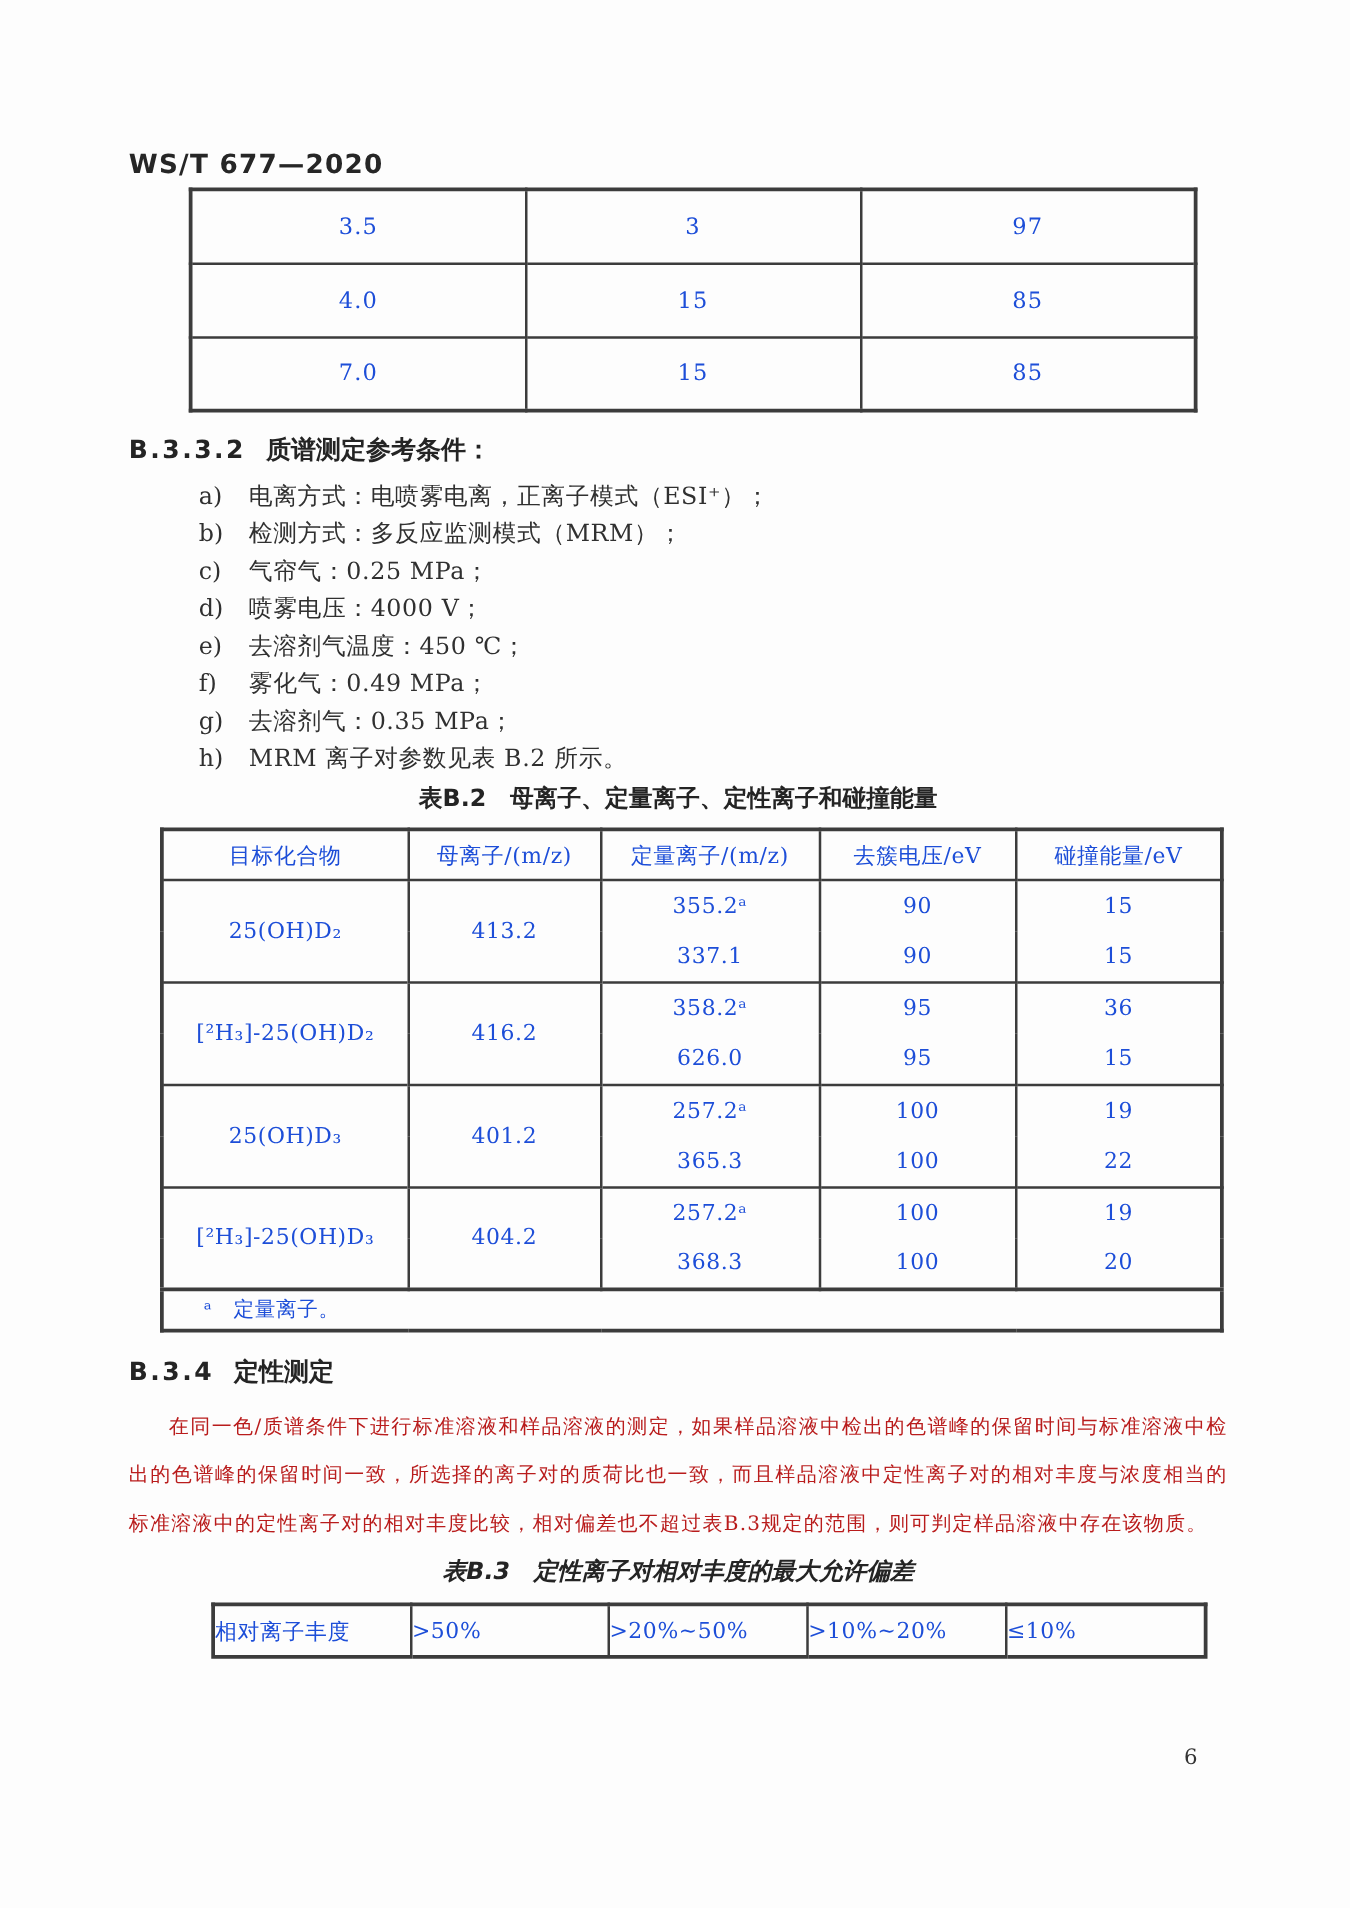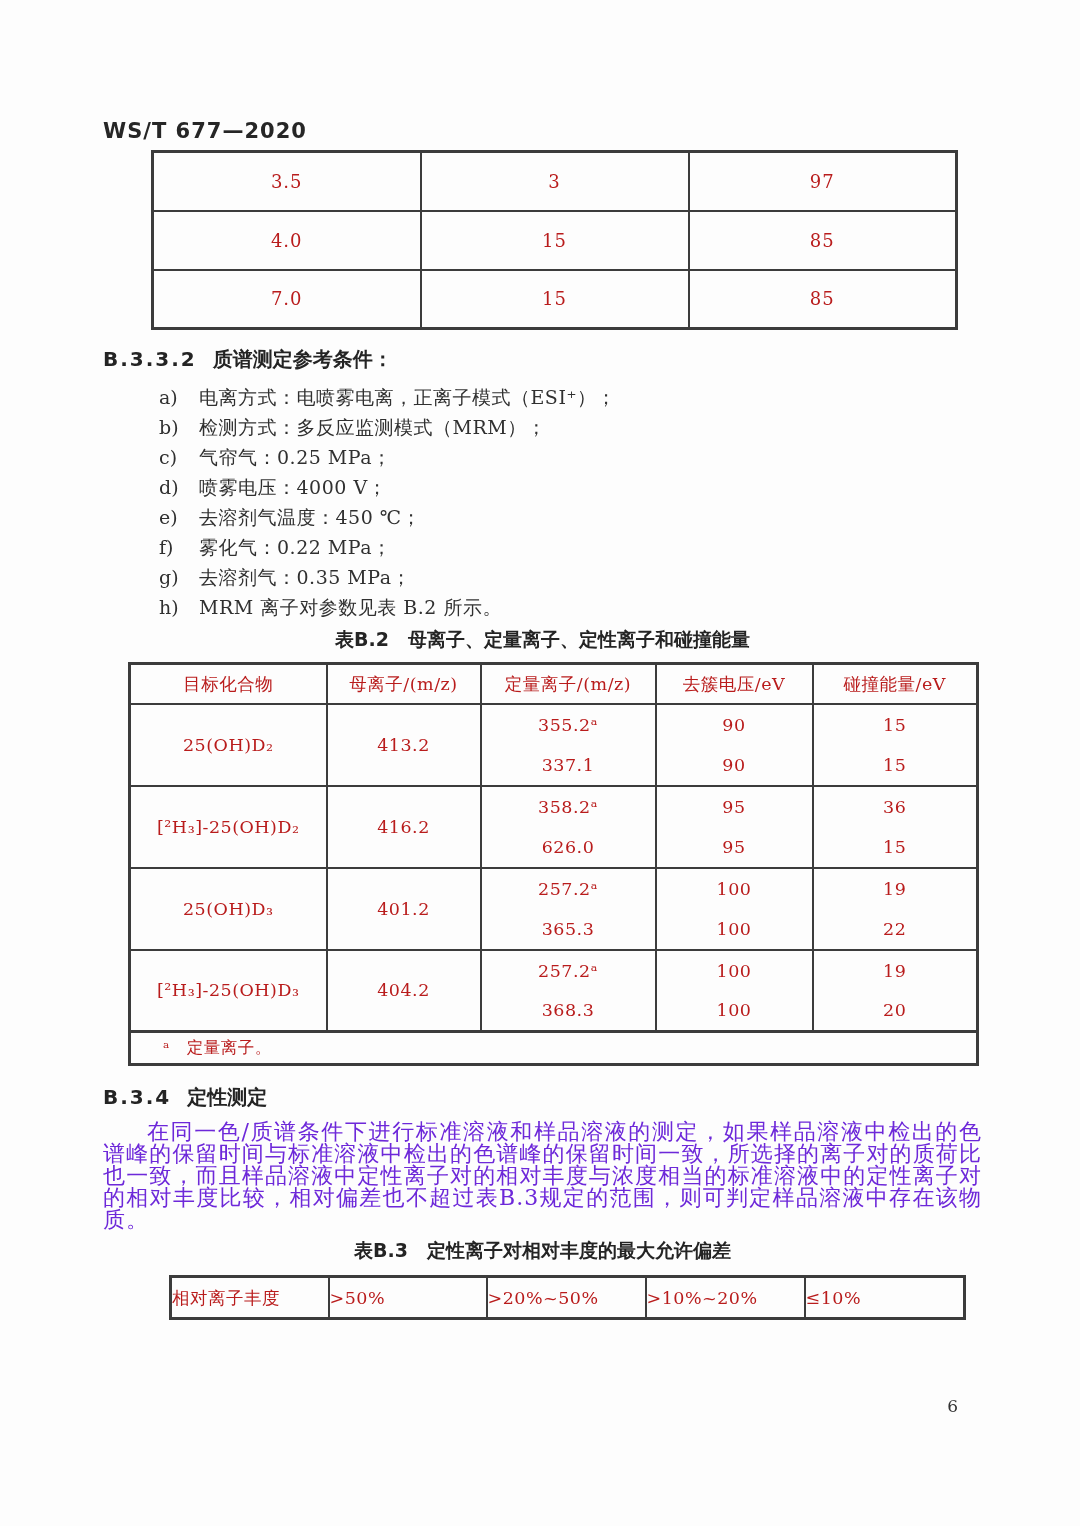--- a/index.html
+++ b/index.html
@@ -17,21 +17,21 @@
     overflow:hidden;
   }
   
   .doc-header {
     text-align:left;
     font-family:"DejaVu Sans","Liberation Sans",sans-serif;
     font-weight:bold; font-size:21px; letter-spacing:1px;
     color:#262626; height:26px; line-height:26px;
   }
   
-  table { border-collapse:collapse; color:#b91c1c; }
+  table { border-collapse:collapse; color:#1d4ed8; }
   td,th { font-weight:normal; }
 
   
   .t-top { margin:6px 0 0 48px; width:807px; table-layout:fixed; border:3px solid #3c3c3c; }
   .t-top td { border:2px solid #3c3c3c; height:59px; text-align:center; vertical-align:middle; font-size:18px; letter-spacing:1px; }
 
   
   .sec-heading {
     font-family:"DejaVu Sans","Liberation Sans",sans-serif;
     font-weight:bold; font-size:20px; color:#242424;
@@ -65,22 +65,22 @@
   
   .t-b3 { margin:12px 0 0 66px; width:794px; table-layout:fixed; border:3px solid #3c3c3c; font-size:17.5px; }
   .t-b3 td { border:2px solid #3c3c3c; text-align:left; vertical-align:middle; letter-spacing:0.5px; }
   .t-b3 tr.r1 td { height:42px; border-bottom:3px solid #3c3c3c; }
   .t-b3 tr.r2 td { height:56px; }
   .t-b3 tr.r2 td.lbl { vertical-align:top; padding-top:7px; }
 
   
   .para {
     margin-top:11px; width:879px;
-    font-size:22px; line-height:22px; letter-spacing:1px;
-    text-align:justify; text-indent:2em; color:#6d28d9;
+    font-size:16px; line-height:39px; letter-spacing:1px;
+    text-align:justify; text-indent:2em; color:#b91c1c;
   }
 
   
   .page-num {
     position:absolute; top:1396px; right:122px;
     font-size:17px; color:#333;
   }
 </style>
 </head>
 <body>
@@ -131,21 +131,21 @@
     <li>
       <span class="li-label">d)</span>
       <span class="li-text">喷雾电压：4000 V；</span>
     </li>
     <li>
       <span class="li-label">e)</span>
       <span class="li-text">去溶剂气温度：450 ℃；</span>
     </li>
     <li>
       <span class="li-label">f)</span>
-      <span class="li-text">雾化气：0.22 MPa；</span>
+      <span class="li-text">雾化气：0.49 MPa；</span>
     </li>
     <li>
       <span class="li-label">g)</span>
       <span class="li-text">去溶剂气：0.35 MPa；</span>
     </li>
     <li>
       <span class="li-label">h)</span>
       <span class="li-text">MRM 离子对参数见表 B.2 所示。</span>
     </li>
   </ul>
@@ -223,21 +223,21 @@
       </tr>
     </tbody>
   </table>
 
   <div class="sec-heading" style="margin-top:18px;">
     <span class="sec-num">B.3.4</span><span>定性测定</span>
   </div>
 
   <p class="para">在同一色/质谱条件下进行标准溶液和样品溶液的测定，如果样品溶液中检出的色谱峰的保留时间与标准溶液中检出的色谱峰的保留时间一致，所选择的离子对的质荷比也一致，而且样品溶液中定性离子对的相对丰度与浓度相当的标准溶液中的定性离子对的相对丰度比较，相对偏差也不超过表B.3规定的范围，则可判定样品溶液中存在该物质。</p>
 
-  <div class="tbl-caption" style="">表B.3　定性离子对相对丰度的最大允许偏差</div>
+  <div class="tbl-caption" style="font-style:italic;">表B.3　定性离子对相对丰度的最大允许偏差</div>
 
   <table class="t-b3">
     <colgroup>
       <col style="width:158px">
         <col style="width:158px">
         <col style="width:159px">
         <col style="width:159px">
         <col style="width:160px">
     </colgroup>
     <tbody>

